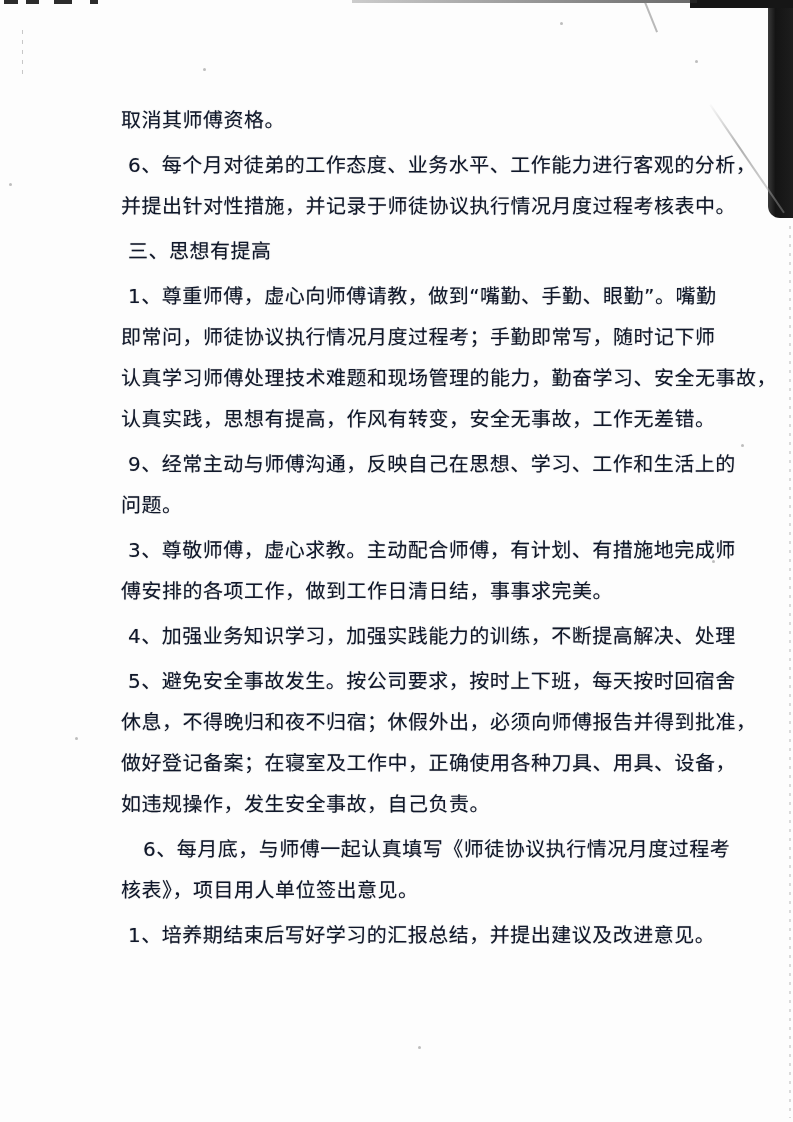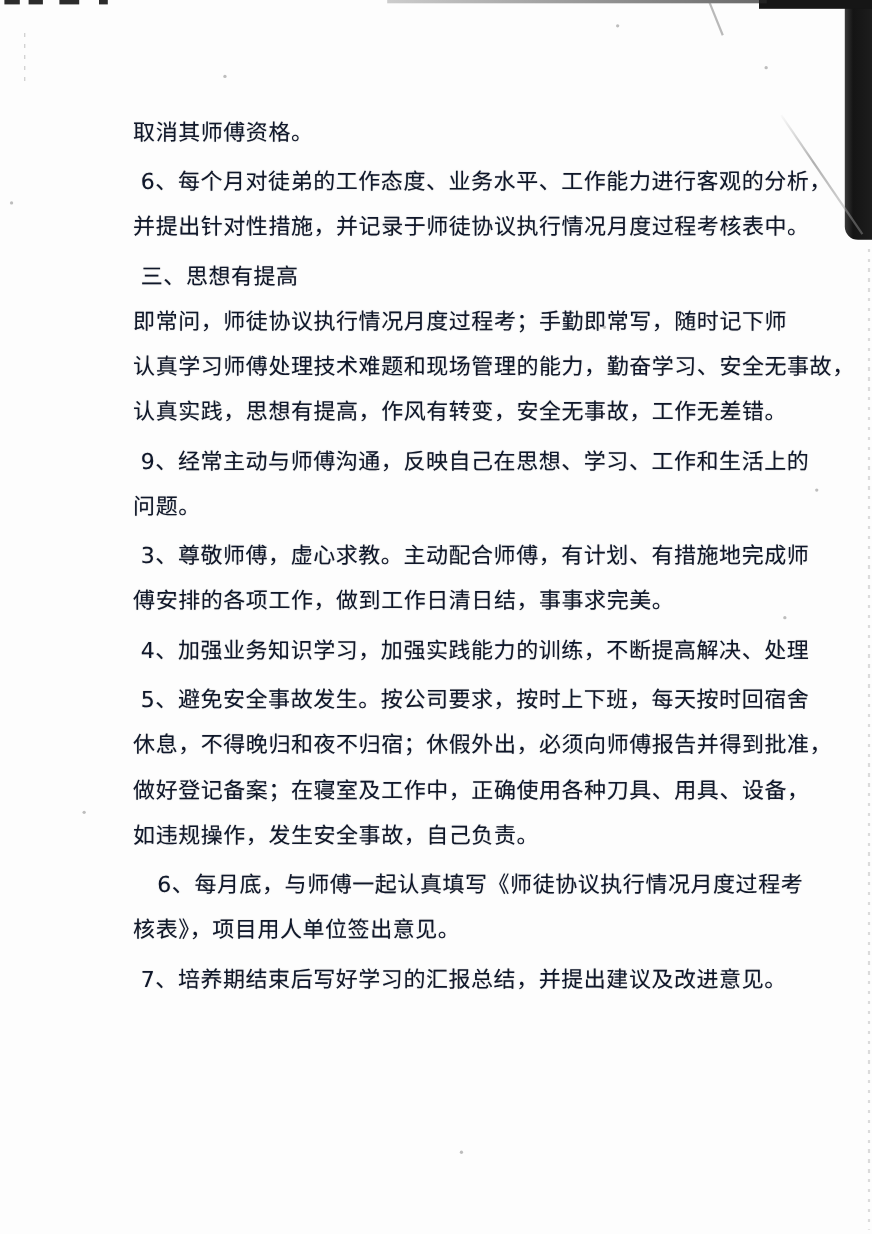--- a/index.html
+++ b/index.html
@@ -100,35 +100,36 @@
 </head>
 <body>
 
 <div class="page">
 
   <div class="doc-text">
       <div class="line indent-0">取消其师傅资格。</div>
       <div class="line indent-1 para">6、每个月对徒弟的工作态度、业务水平、工作能力进行客观的分析，</div>
       <div class="line indent-0">并提出针对性措施，并记录于师徒协议执行情况月度过程考核表中。</div>
       <div class="line indent-1 para">三、思想有提高</div>
+      <div class="line indent-1 para">1、尊重师傅，虚心向师傅请教，做到“嘴勤、手勤、眼勤”。嘴勤</div>
       <div class="line indent-0">即常问，师徒协议执行情况月度过程考；手勤即常写，随时记下师</div>
       <div class="line indent-0">认真学习师傅处理技术难题和现场管理的能力，勤奋学习、安全无事故，</div>
       <div class="line indent-0">认真实践，思想有提高，作风有转变，安全无事故，工作无差错。</div>
       <div class="line indent-1 para">9、经常主动与师傅沟通，反映自己在思想、学习、工作和生活上的</div>
       <div class="line indent-0">问题。</div>
       <div class="line indent-1 para">3、尊敬师傅，虚心求教。主动配合师傅，有计划、有措施地完成师</div>
       <div class="line indent-0">傅安排的各项工作，做到工作日清日结，事事求完美。</div>
       <div class="line indent-1 para">4、加强业务知识学习，加强实践能力的训练，不断提高解决、处理</div>
       <div class="line indent-1 para">5、避免安全事故发生。按公司要求，按时上下班，每天按时回宿舍</div>
       <div class="line indent-0">休息，不得晚归和夜不归宿；休假外出，必须向师傅报告并得到批准，</div>
       <div class="line indent-0">做好登记备案；在寝室及工作中，正确使用各种刀具、用具、设备，</div>
       <div class="line indent-0">如违规操作，发生安全事故，自己负责。</div>
       <div class="line indent-2 para">6、每月底，与师傅一起认真填写《师徒协议执行情况月度过程考</div>
       <div class="line indent-0">核表》，项目用人单位签出意见。</div>
-      <div class="line indent-1 para">7、培养期结束后写好学习的汇报总结，并提出建议及改进意见。</div>
+      <div class="line indent-1 para">1、培养期结束后写好学习的汇报总结，并提出建议及改进意见。</div>
     </div>
 
   <div>
     <div class="artifact right-band"></div>
     <div class="artifact top-right-band"></div>
     <div class="artifact top-line"></div>
     <div class="artifact top-dash td1"></div>
     <div class="artifact top-dash td2"></div>
     <div class="artifact top-dash td3"></div>
     <div class="artifact top-dash td4"></div>

